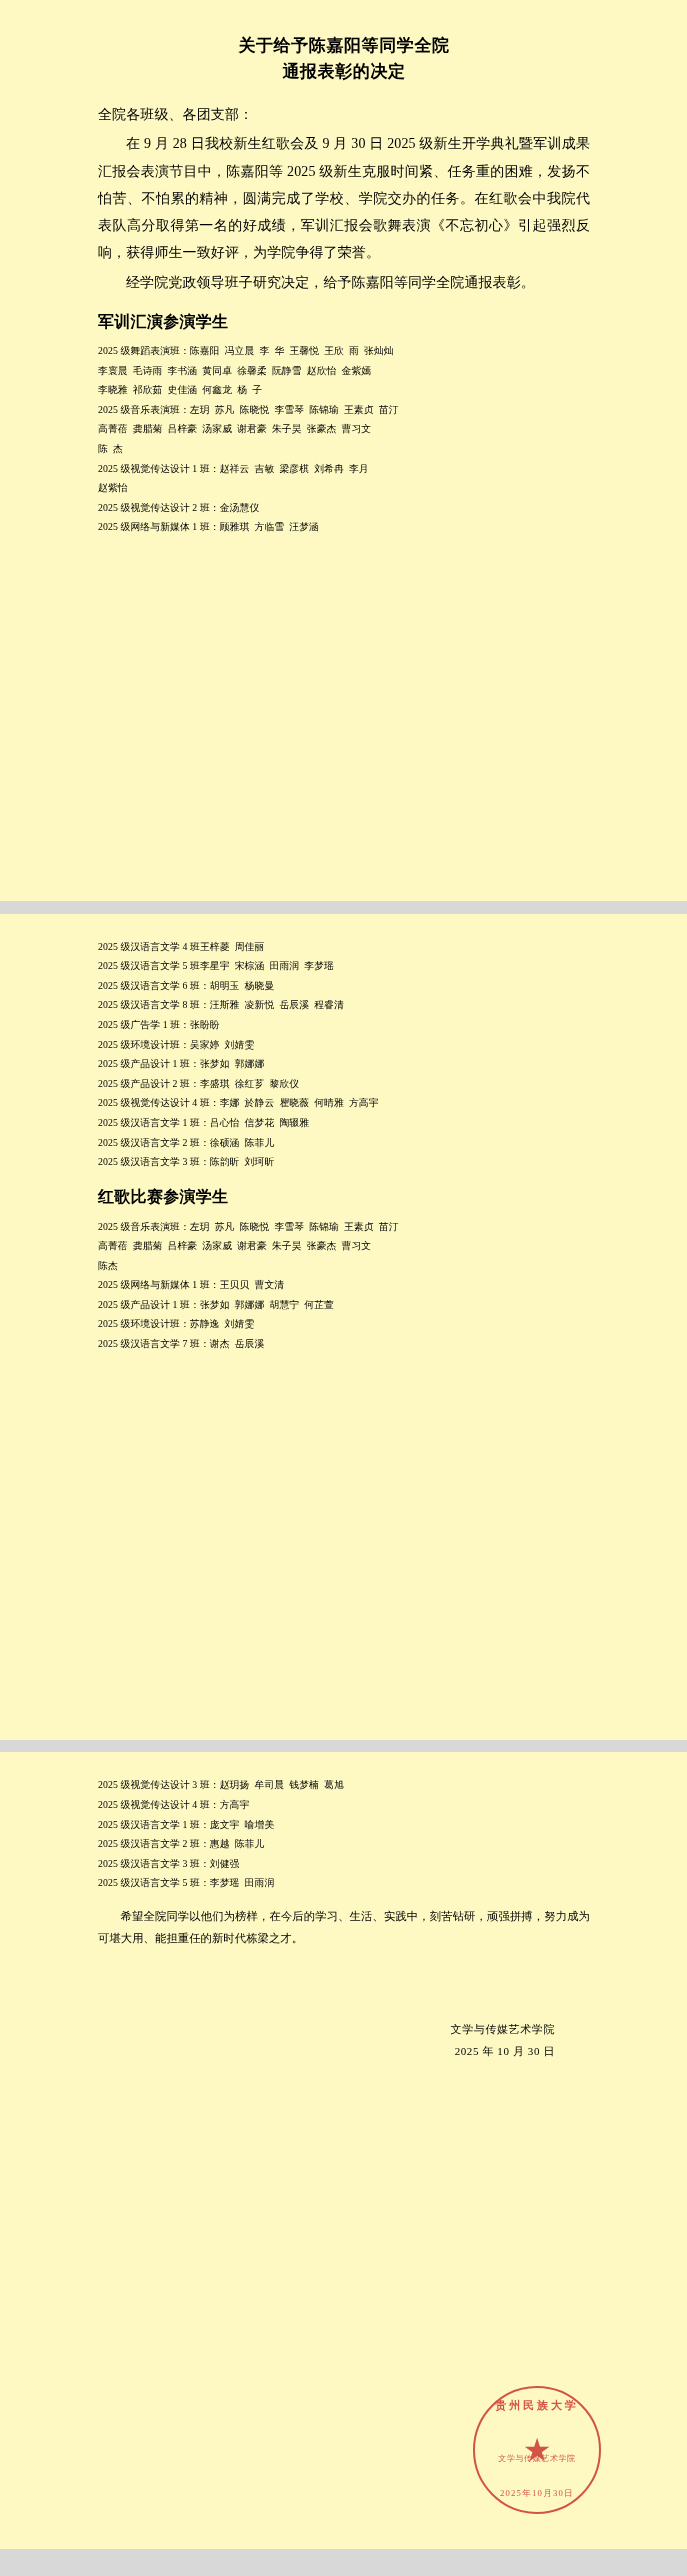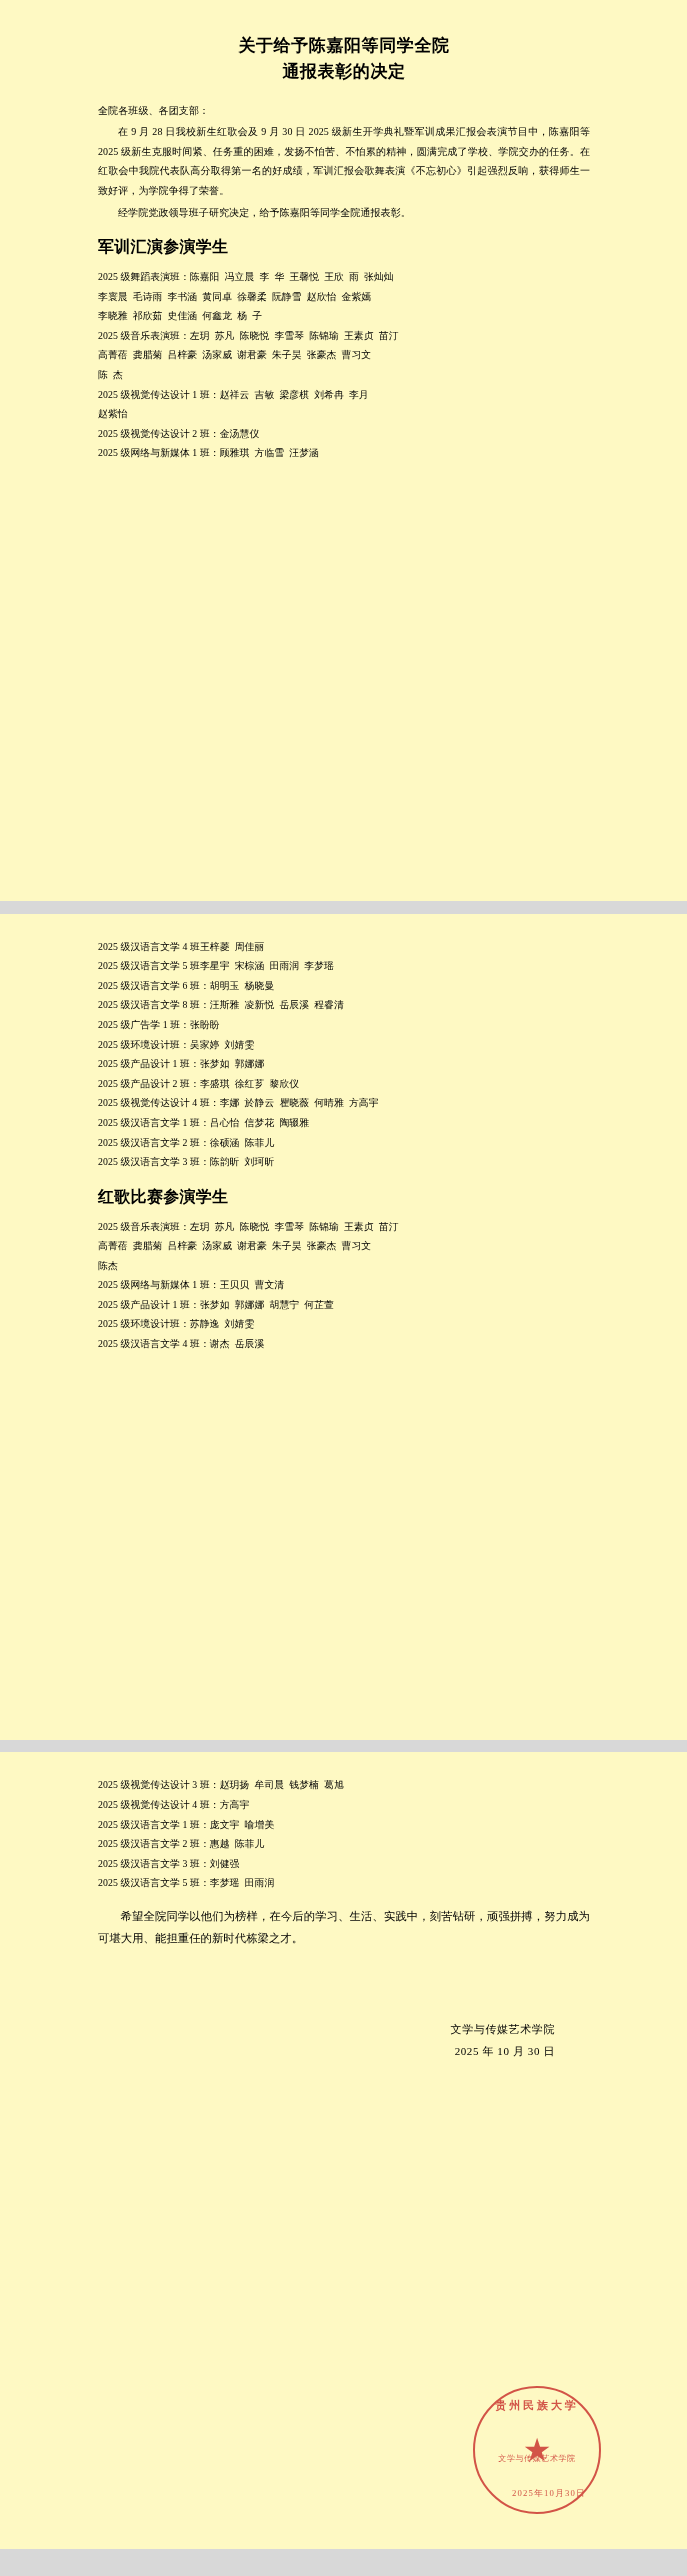--- a/index.html
+++ b/index.html
@@ -32,21 +32,21 @@
   .title {
     text-align: center;
     font-family: "Liberation Serif", "DejaVu Serif", serif;
     font-weight: bold;
     font-size: 17px;
     line-height: 1.55;
     letter-spacing: 0.6px;
     margin: 0 0 15px 0;
   }
   .para {
-    font-size: 10px;
+    font-size: 14px;
     line-height: 1.95;
     text-align: justify;
     text-justify: inter-ideograph;
     margin: 0 0 2.3px 0;
     letter-spacing: 0.1px;
   }
   .para.indent {
     text-indent: 2em;
   }
   .section-title {
@@ -113,21 +113,21 @@
     width: 100%;
     text-align: center;
     color: #c9302c;
     font-size: 11px;
     letter-spacing: 2.9px;
     font-weight: bold;
   }
   .stamp .arc-bottom {
     position: absolute;
     bottom: 12.7px;
-    left: 12px;
+    left: 0;
     width: 100%;
     text-align: center;
     color: #c9302c;
     font-size: 8.7px;
     letter-spacing: 1.2px;
   }
   .stamp .mid {
     position: absolute;
     top: 52%;
     left: 0;
@@ -185,21 +185,21 @@
     </div>
 
     <div class="section-title">红歌比赛参演学生</div>
     <div class="name-block">
       <p class="line">2025 级音乐表演班：左玥  苏凡  陈晓悦  李雪琴  陈锦瑜  王素贞  苗汀</p>
       <p class="line">高菁蓓  龚腊菊  吕梓豪  汤家威  谢君豪  朱子昊  张豪杰  曹习文</p>
       <p class="line">陈杰</p>
       <p class="line">2025 级网络与新媒体 1 班：王贝贝  曹文清</p>
       <p class="line">2025 级产品设计 1 班：张梦如  郭娜娜  胡慧宁  何芷萱</p>
       <p class="line">2025 级环境设计班：苏静逸  刘婧雯</p>
-      <p class="line">2025 级汉语言文学 4 班：谢杰  岳辰溪</p>
+      <p class="line">2025 级汉语言文学 7 班：谢杰  岳辰溪</p>
     </div>
   </div>
 
   <div class="page p3">
     <div class="name-block">
       <p class="line">2025 级视觉传达设计 3 班：赵玥扬  牟司晨  钱梦楠  葛旭</p>
       <p class="line">2025 级视觉传达设计 4 班：方高宇</p>
       <p class="line">2025 级汉语言文学 1 班：庞文宇  喻增美</p>
       <p class="line">2025 级汉语言文学 2 班：惠越  陈菲儿</p>
       <p class="line">2025 级汉语言文学 3 班：刘健强</p>

